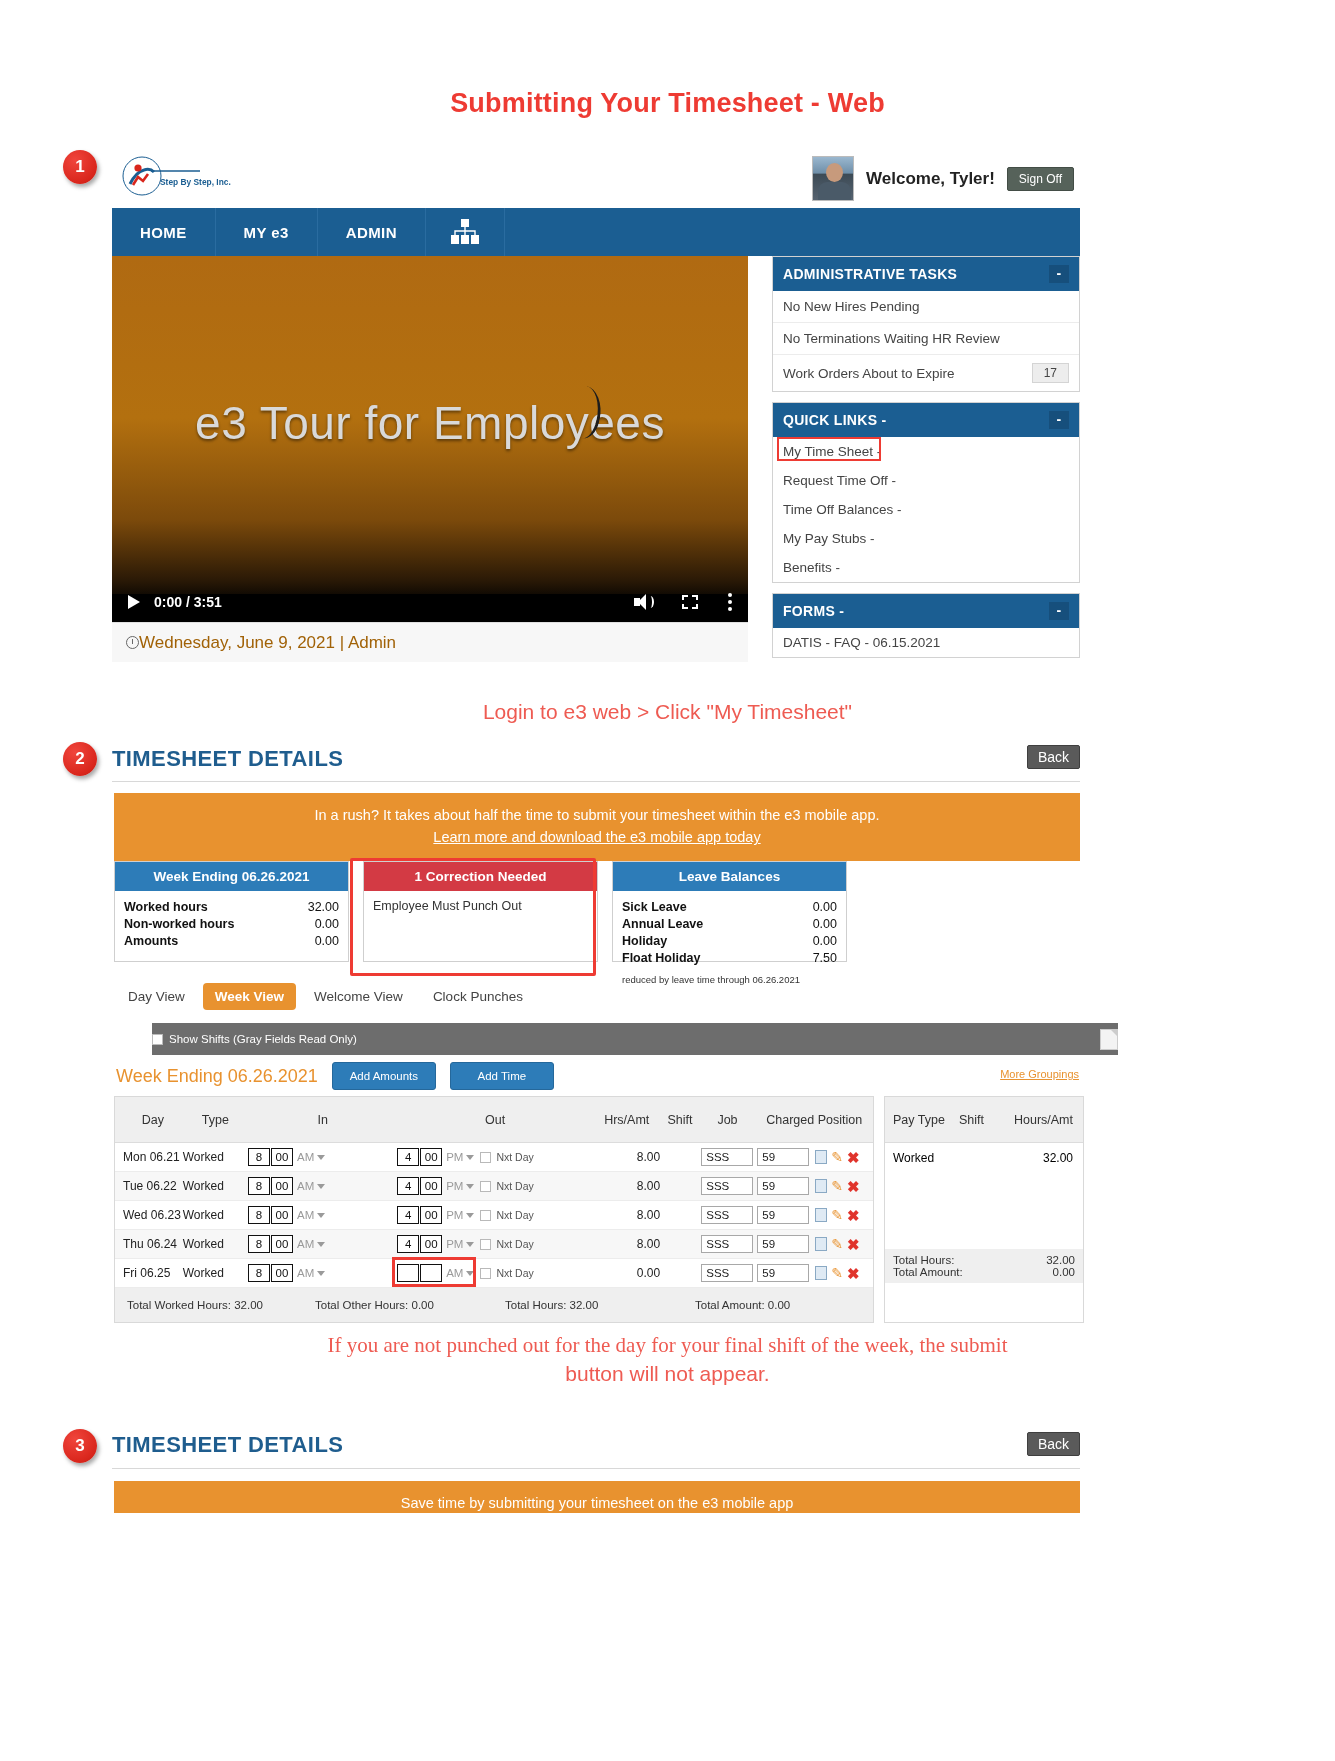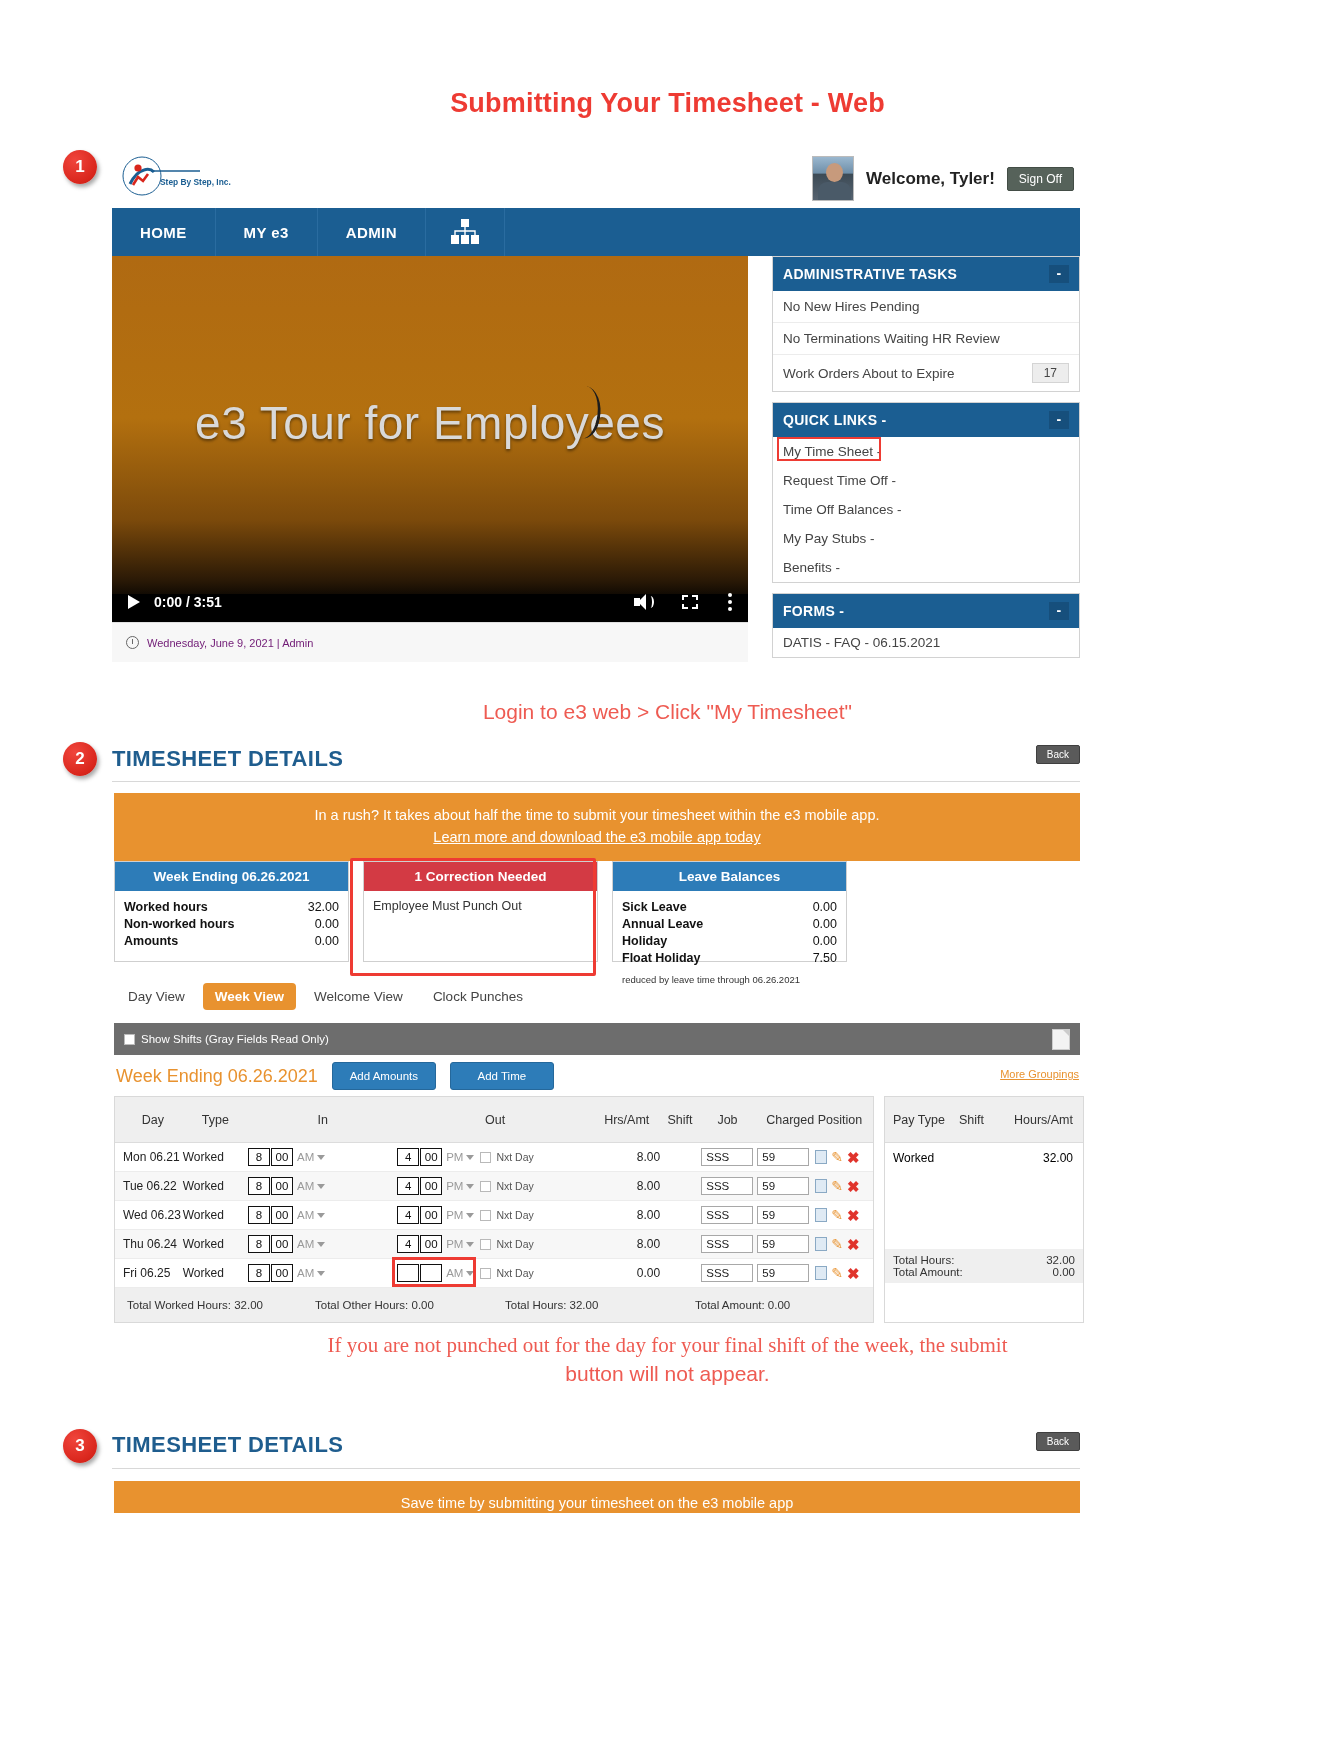--- a/index.html
+++ b/index.html
@@ -105,22 +105,22 @@
   .ic-kebab{width:4px;height:18px;}
   .ic-kebab i{display:block;width:4px;height:4px;background:#fff;border-radius:50%;margin-bottom:3px;}
   .vc-scrub{
     position:absolute; left:16px; right:16px; bottom:30px; height:4px;
     background:#8d8d8d;
   }
   .vc-scrub .knob{ position:absolute;left:-3px;top:-2px;width:8px;height:8px;background:#ddd;border-radius:50%;}
   .video-meta{
     position:absolute; left:0; right:0; bottom:0; height:40px;
     background:#f7f7f7; border-top:1px solid #e0e0e0;
-    display:flex; align-items:center; padding-left:14px; gap:8px;
-    font-size:11px; color:#701a75;
+    display:flex; align-items:center; padding-left:14px; 
+    font-size:17px; color:#a16207;
   }
   .clock-ic{ width:13px;height:13px;border:1.6px solid #666;border-radius:50%;position:relative;}
   .clock-ic::after{content:"";position:absolute;left:4.5px;top:2px;width:1.4px;height:5px;background:#666;}
 
   .rightcol{ width:332px; padding-left:24px; }
   .panel{ border:1px solid #d2d2d2; background:#fff; margin-bottom:10px; }
   .panel-head{
     background:#1b5e92; color:#fff; font-size:14px; font-weight:bold;
     padding:8px 10px; display:flex; align-items:center; letter-spacing:.3px;
   }
@@ -149,21 +149,21 @@
     position:absolute; width:1335px; text-align:center; color:#ee5b52;
     font-size:21px;
   }
 
   
   .sec-title{
     position:absolute; color:#1f5d8e; font-size:22px; font-weight:bold;
     letter-spacing:.4px;
   }
   .back-btn{
-    position:absolute; background:#5a5a5a; color:#fff; font-size:10px;
+    position:absolute; background:#5a5a5a; color:#fff; font-size:14px;
     padding:3px 10px; border:1px solid #3f3f3f; border-radius:2px;
   }
   .hr-line{ position:absolute; height:1px; background:#d8d8d8; }
 
   .promo{
     position:absolute; background:#e8922f; color:#fff; text-align:center;
     font-size:14.5px; padding:11px 0 12px; line-height:1.55;
   }
   .promo a{ color:#fff; text-decoration:underline; }
 
@@ -183,21 +183,21 @@
     position:absolute; border:3px solid #ee3b33; border-radius:2px;
   }
 
   
   .tabs{ position:absolute; display:flex; align-items:center; gap:6px; font-size:13.5px; }
   .tab{ padding:6px 12px; color:#444; }
   .tab.active{ background:#e8922f; color:#fff; border-radius:4px; font-weight:bold; }
 
   .graybar{
     position:absolute; background:#6d6d6d; color:#fff; height:32px;
-    display:flex; align-items:center; padding:0 10px; font-size:11.5px;
+    display:flex; align-items:center; padding:0 0; font-size:11.5px;margin-left:38px;
   }
   .gb-check{ width:11px;height:11px;background:#fff;border:1px solid #bbb;margin-right:6px; }
   .gb-center{
     position:absolute; left:0; right:0; text-align:center; font-size:15px; font-weight:bold;
     letter-spacing:.3px; pointer-events:none;
   }
   .arr{ color:#e8922f; font-size:13px; padding:0 6px; }
   .gb-doc{
     margin-left:auto; width:18px;height:21px;background:#f3f3f3;border:1px solid #ccc;
     position:relative;

